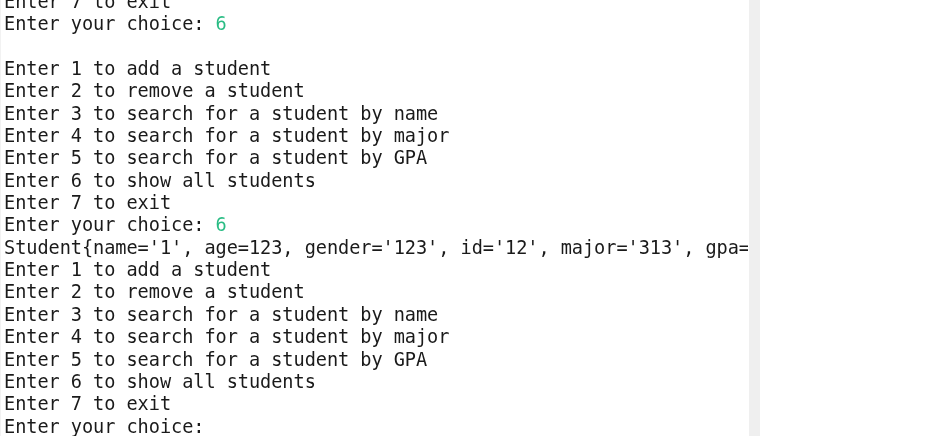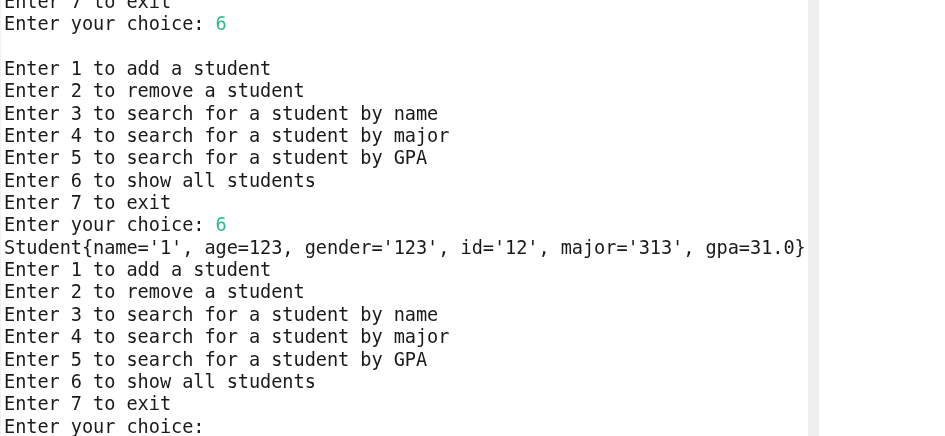--- a/index.html
+++ b/index.html
@@ -10,21 +10,21 @@
   }
   body {
     width: 945px;
     height: 436px;
     overflow: hidden;
     font-family: "DejaVu Sans Mono", "Liberation Mono", monospace;
   }
 
   #console-window {
     position: relative;
-    width: 819px;
+    width: 760px;
     height: 436px;
     background: #ffffff;
     overflow: hidden;
     box-sizing: border-box;
   }
 
   #console-scroll-viewport {
     position: absolute;
     left: 0;
     top: 0;

